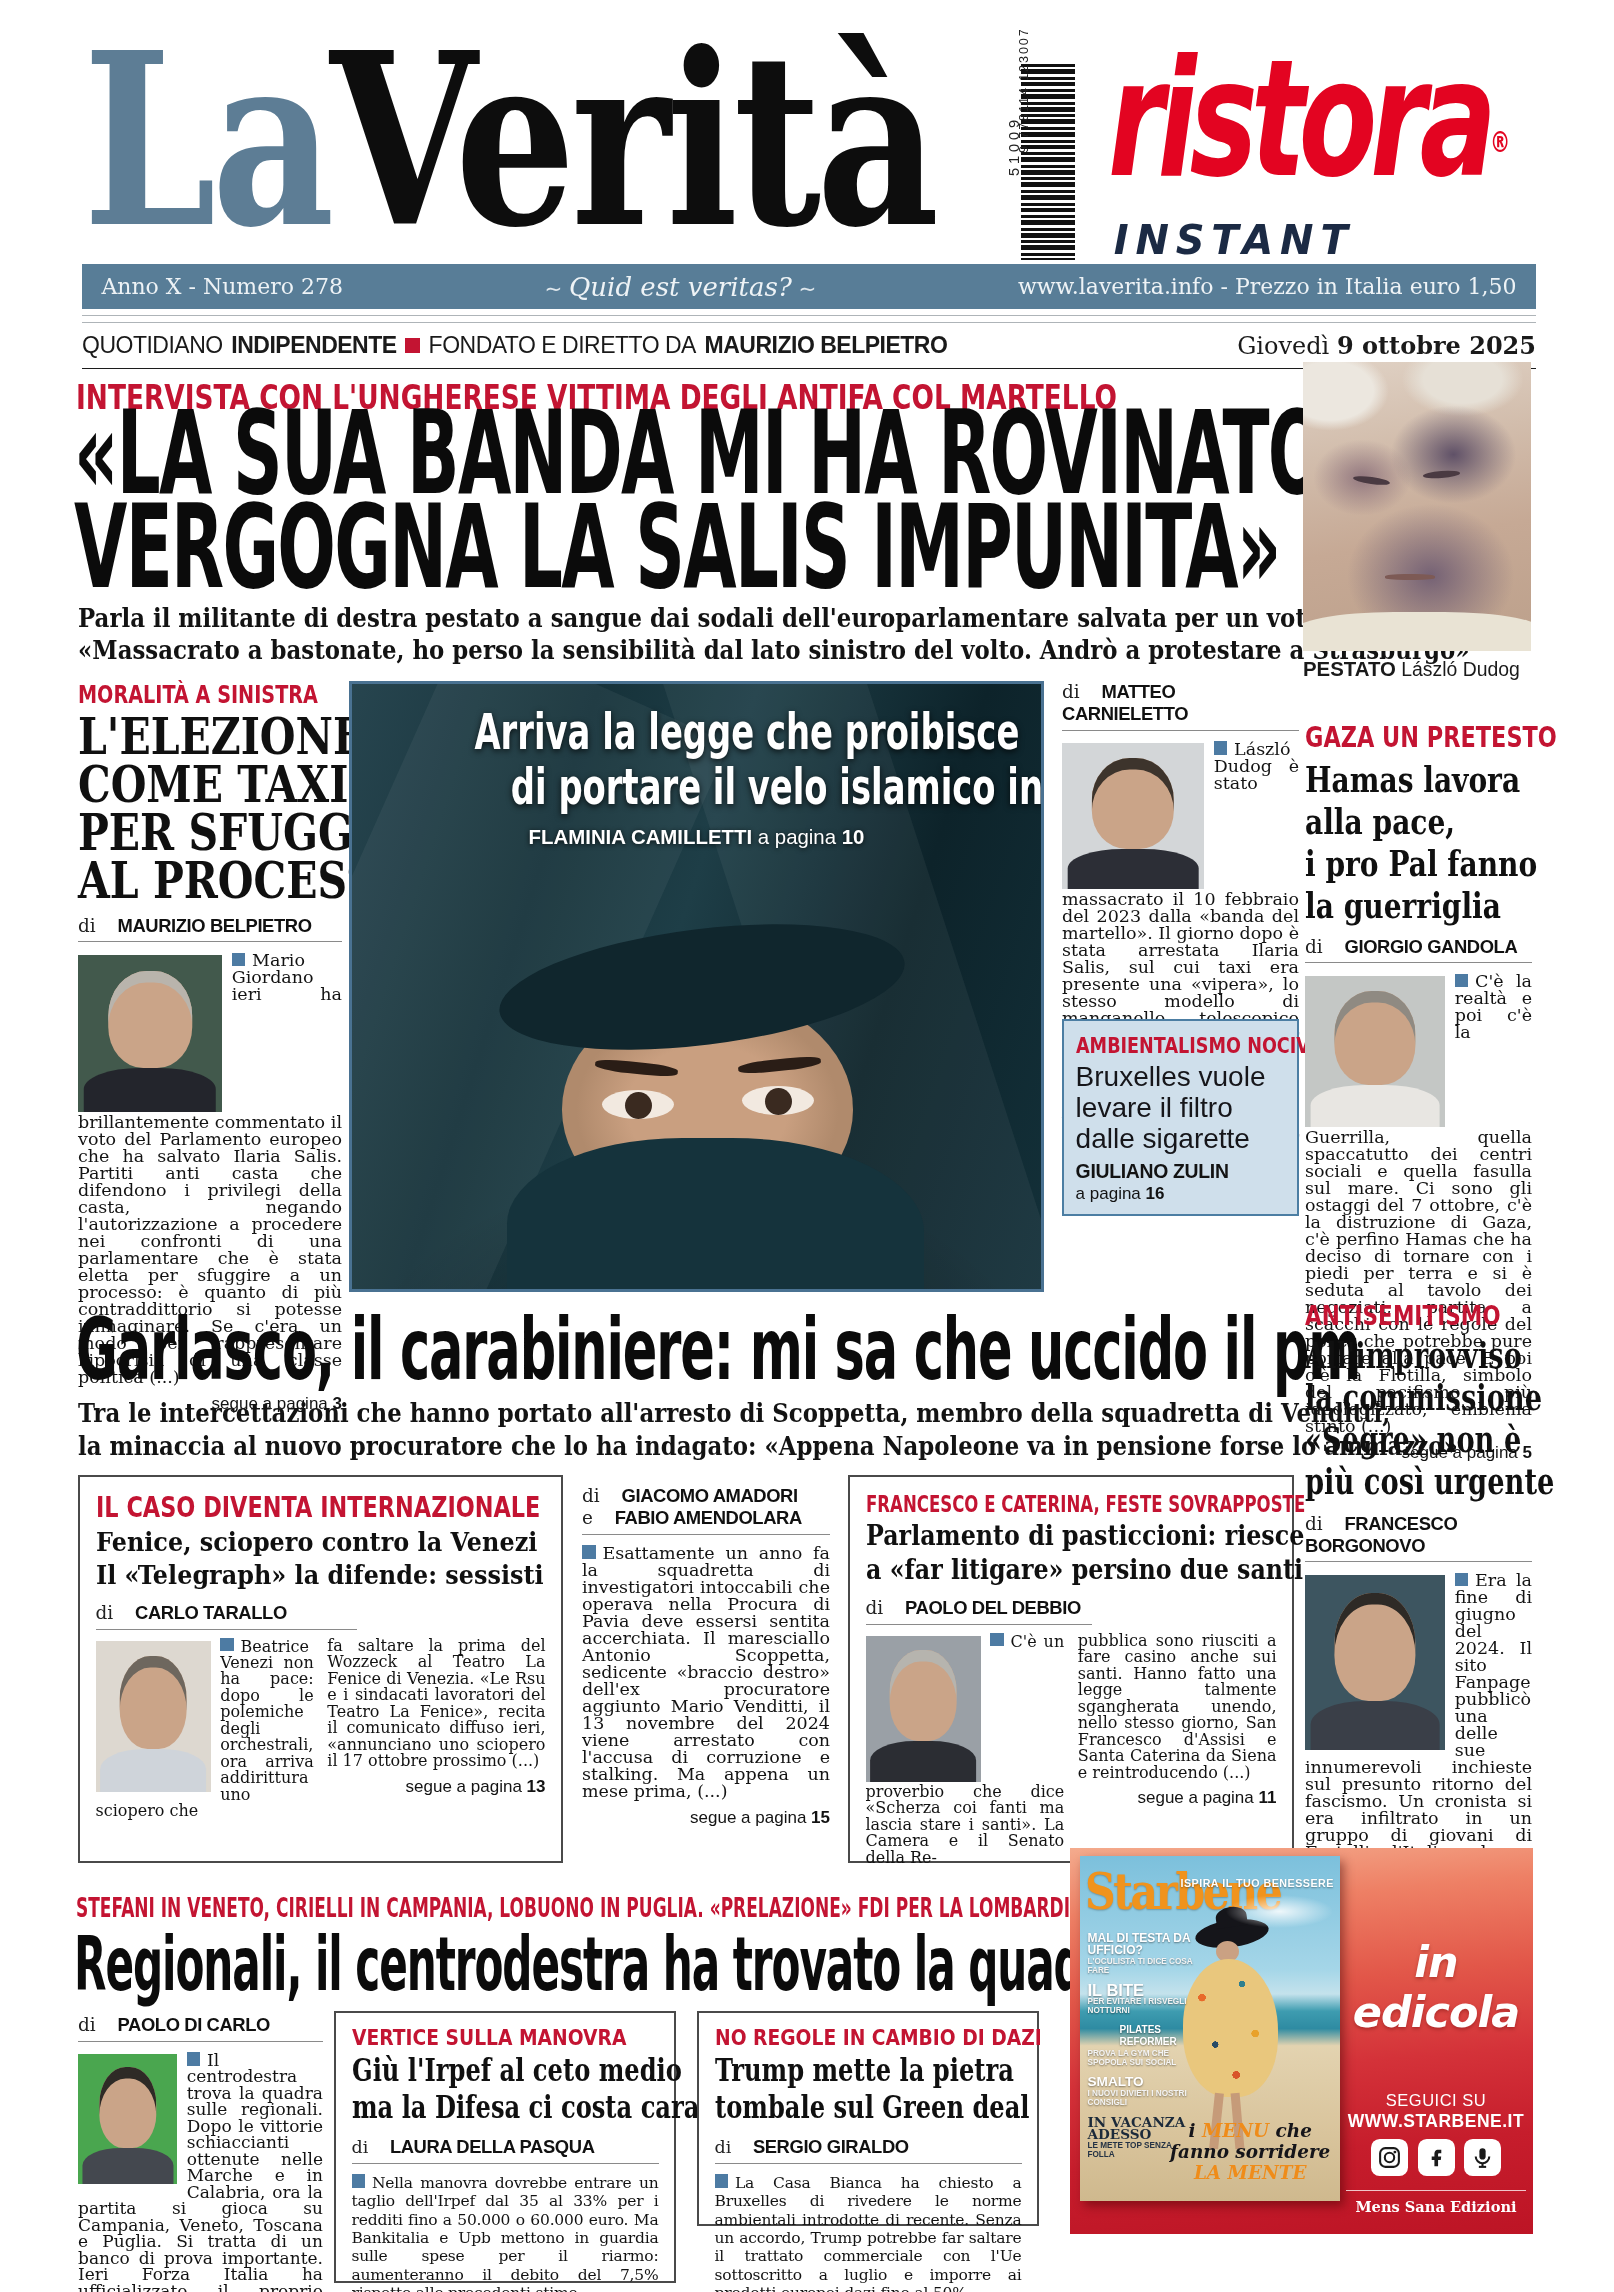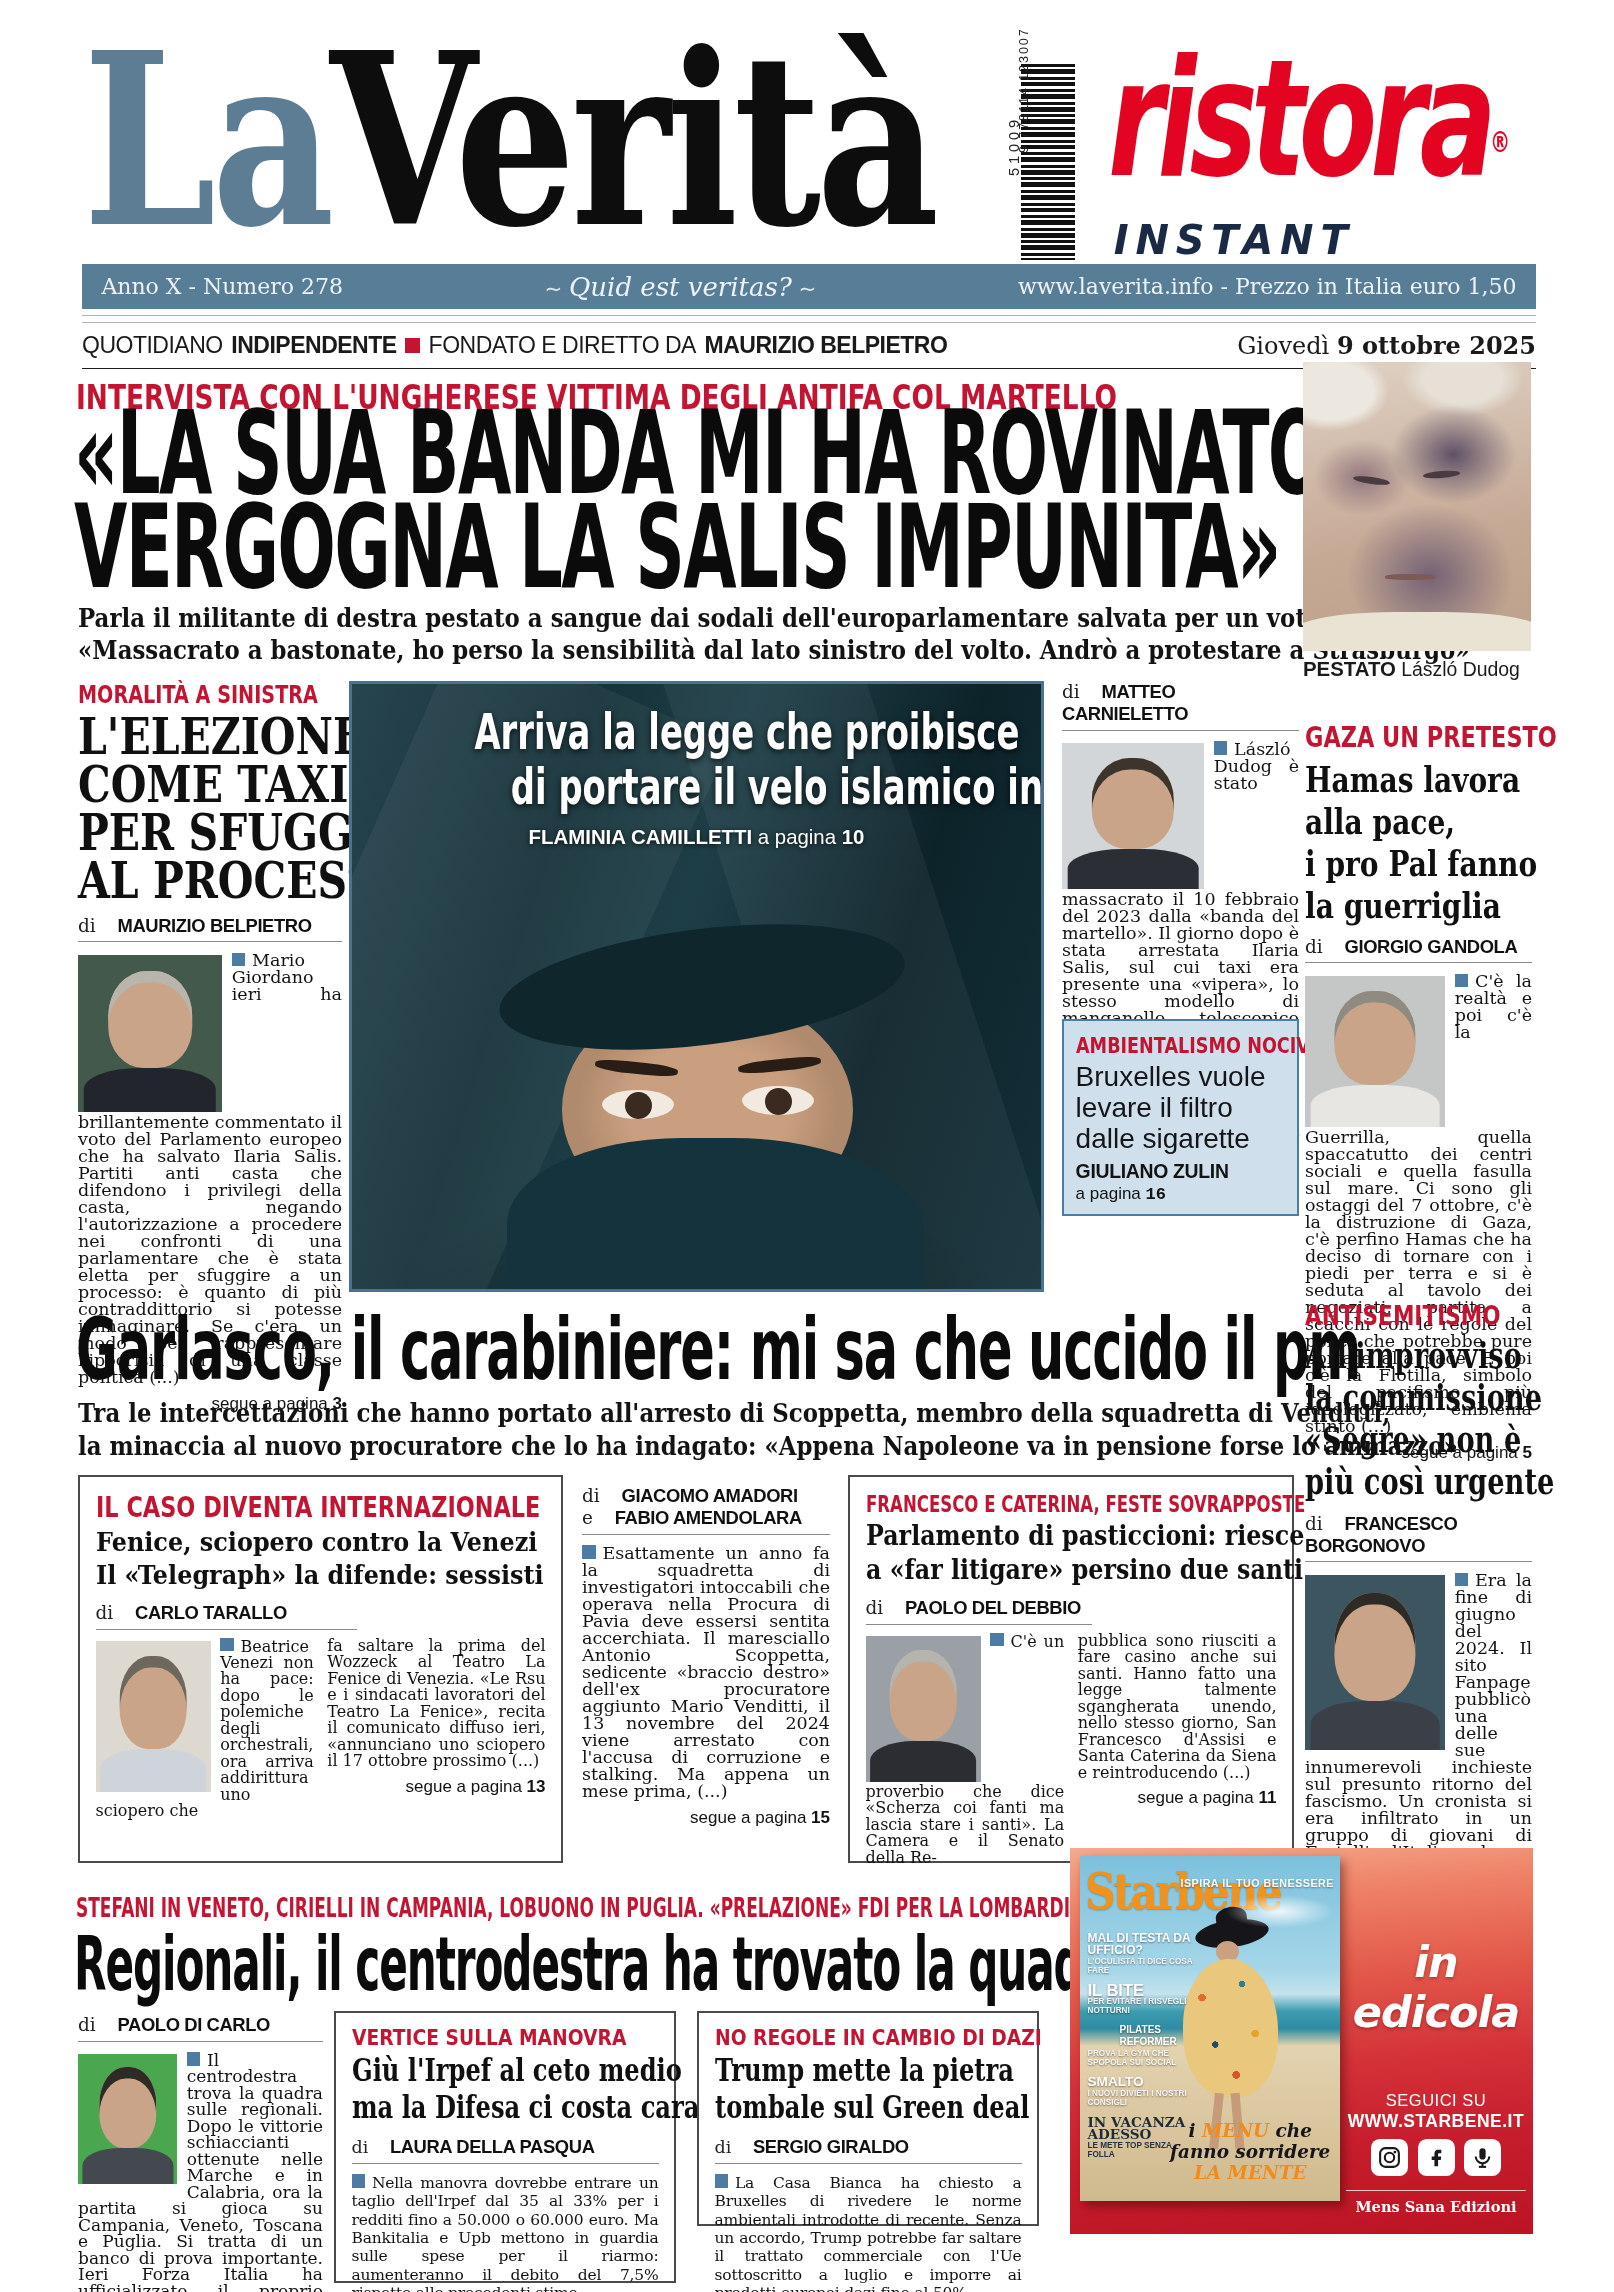--- a/index.html
+++ b/index.html
@@ -98,21 +98,21 @@
      text-shadow:0 1.9px 7.8px rgba(0,0,0,.75);}
   .veil-title .cxc{transform:scaleX(.69);}
   .veil-credit{position:absolute;left:0;top:142px;width:100%;text-align:center;color:#fff;
      font-family:"Liberation Sans",sans-serif;font-size:20.4px;text-shadow:0 1px 4.9px rgba(0,0,0,.8);}
   .car{left:1062px;top:681px;width:237px;}
   .zbox{left:1062px;top:1019px;width:237px;box-sizing:border-box;background:#cfdfeb;border:2.9px solid #4c7ea3;padding:11.6px 11.6px 9.7px;}
   .zbox .colkick{font-size:22px;}
   .z-title{font-family:"Liberation Sans",sans-serif;font-weight:400;font-size:28px;line-height:31px;color:#16161a;margin-top:3.9px;}
   .z-author{font-family:"Liberation Sans",sans-serif;font-weight:bold;font-size:19.4px;margin-top:5.8px;letter-spacing:-0.3px;}
   .z-page{font-family:"Liberation Sans",sans-serif;font-size:17px;margin-top:1px;}
-  .z-page b{font-weight:bold;font-family:Liberation Mono, monospace;}
+  .z-page b{font-weight:bold;}
   .gan{left:1305px;top:681px;width:227px;}
   .gan .col-h{font-size:36px;line-height:42px;}
   .gan .col-h .cx{transform:scaleX(.78);}
   
   .gar-h{left:76px;top:1300px;font-family:"DejaVu Sans","Liberation Sans",sans-serif;font-weight:bold;
      font-size:85px;color:#0b0b0b;letter-spacing:-1.9px;}
   .gar-h .cx{transform:scaleX(.6);}
   .gar-deck{left:78px;top:1397px;font-weight:bold;font-size:26px;line-height:33px;}
   .gar-deck .cx{transform:scaleX(.88);}
   .bor{left:1305px;top:1300px;width:227px;}

